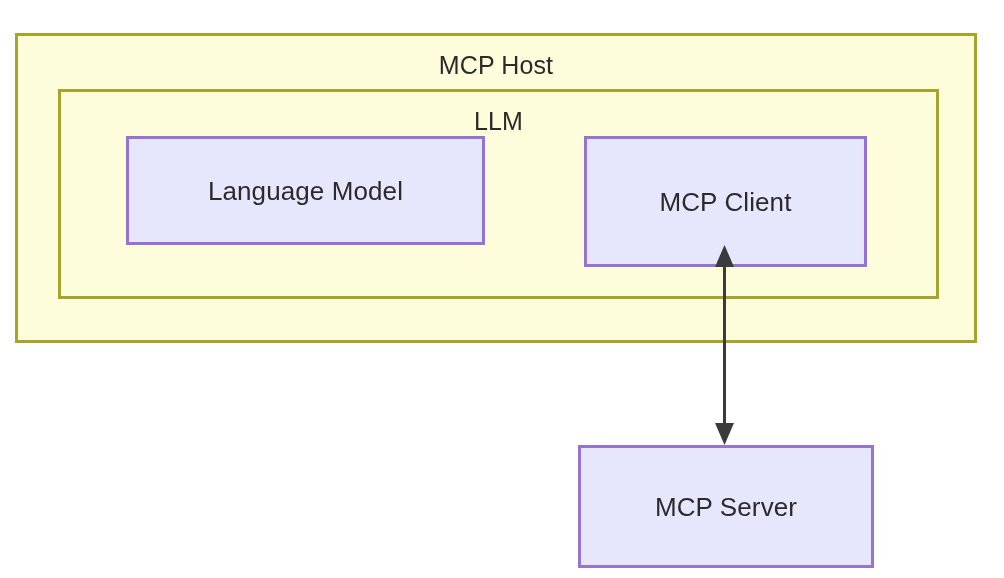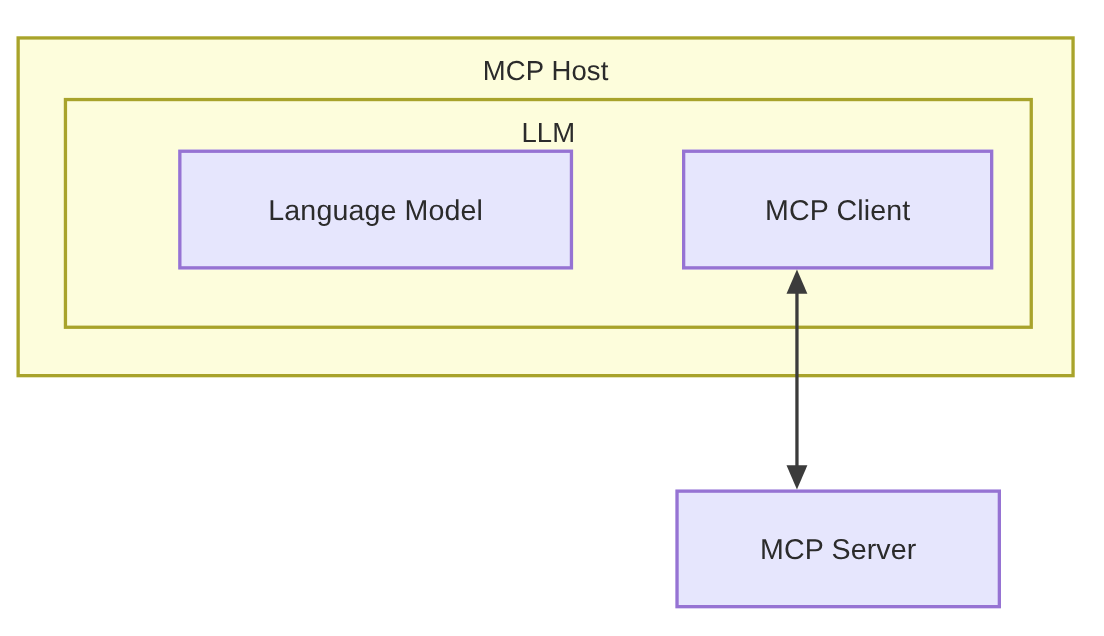--- a/index.html
+++ b/index.html
@@ -46,32 +46,31 @@
 
   
   .node-box {
     position: absolute;
     box-sizing: border-box;
     background: #e6e6fd;
     border: 3px solid #9673d3;
     display: flex;
     align-items: center;
     justify-content: center;
-    margin-left: 36px;
   }
   .node-label {
     color: #2b2b2b;
     font-size: 26px;
     line-height: 30px;
     white-space: nowrap;
     letter-spacing: 0.1px;
   }
   #language-model-box { left: 126px; top: 136px; width: 359px; height: 109px; }
-  #mcp-client-box     { left: 584px; top: 136px; width: 283px; height: 109px; text-align: right; }
-  #mcp-server-box     { left: 578px; top: 445px; width: 296px; height: 108px; }
+  #mcp-client-box     { left: 584px; top: 136px; width: 283px; height: 131px; text-align: right; }
+  #mcp-server-box     { left: 578px; top: 445px; width: 296px; height: 123px; }
 
   
   #connector-svg {
     position: absolute;
     left: 0;
     top: 0;
     width: 1004px;
     height: 578px;
     pointer-events: none;
     overflow: visible;

